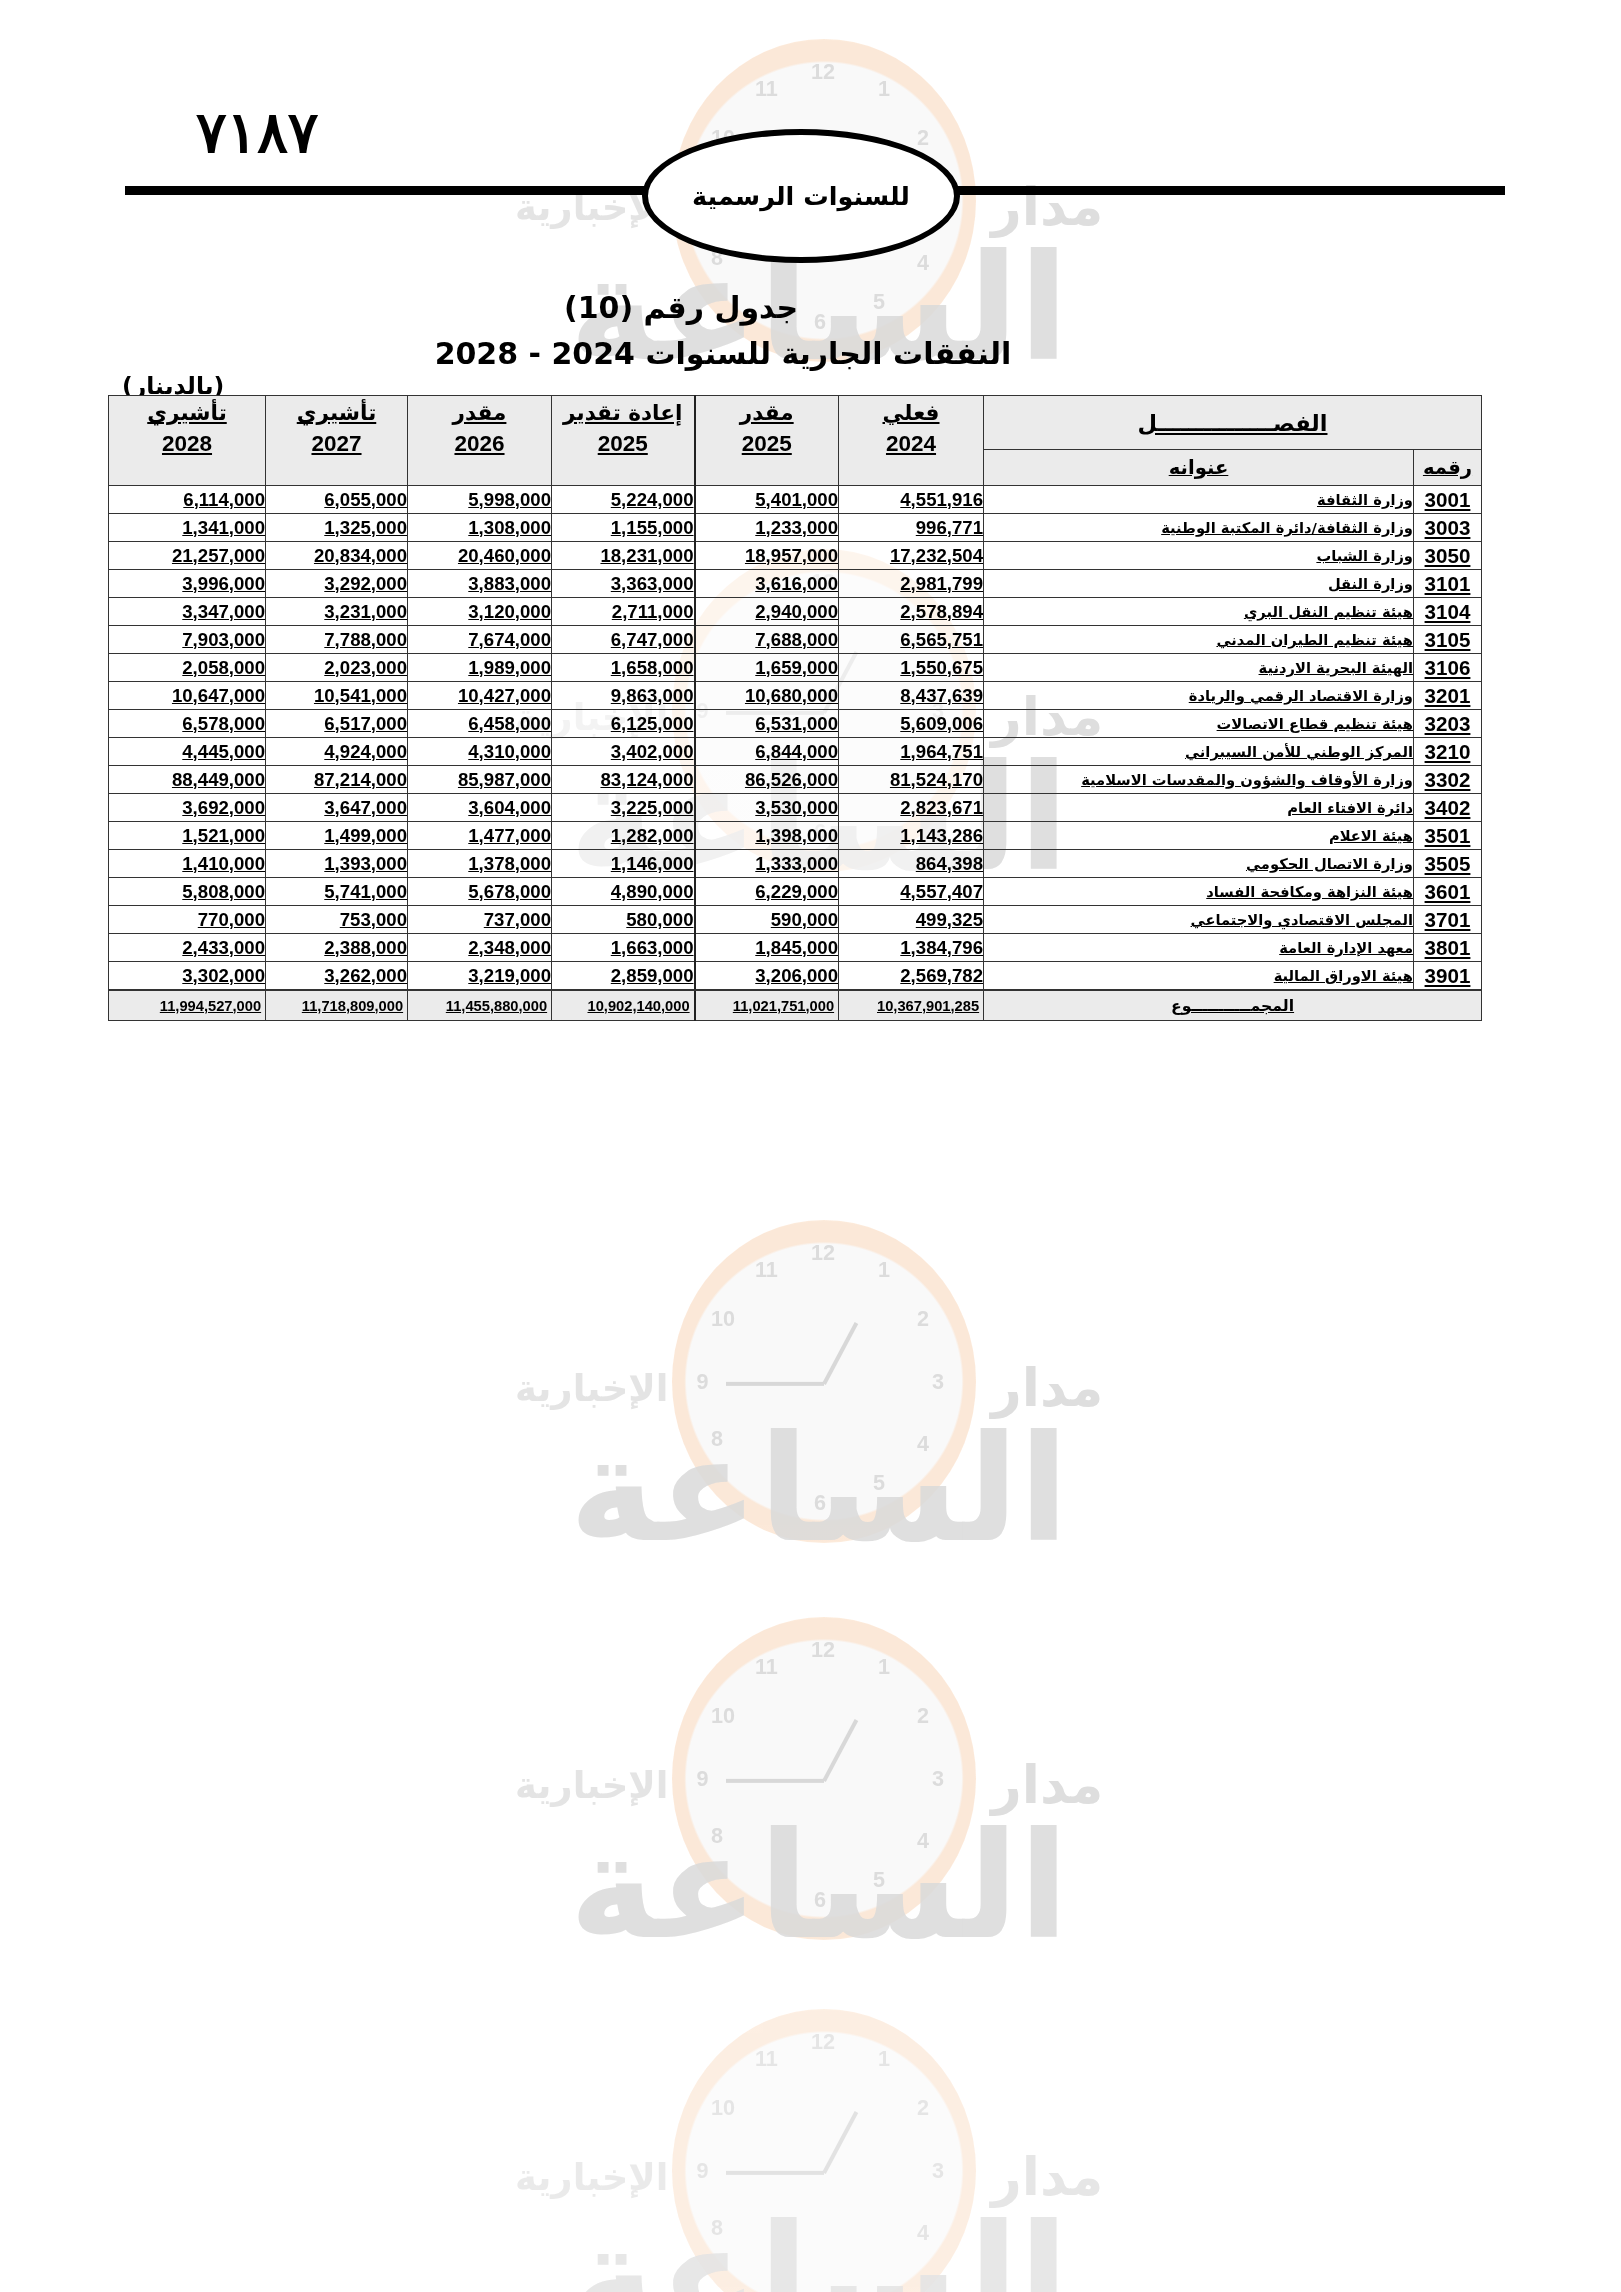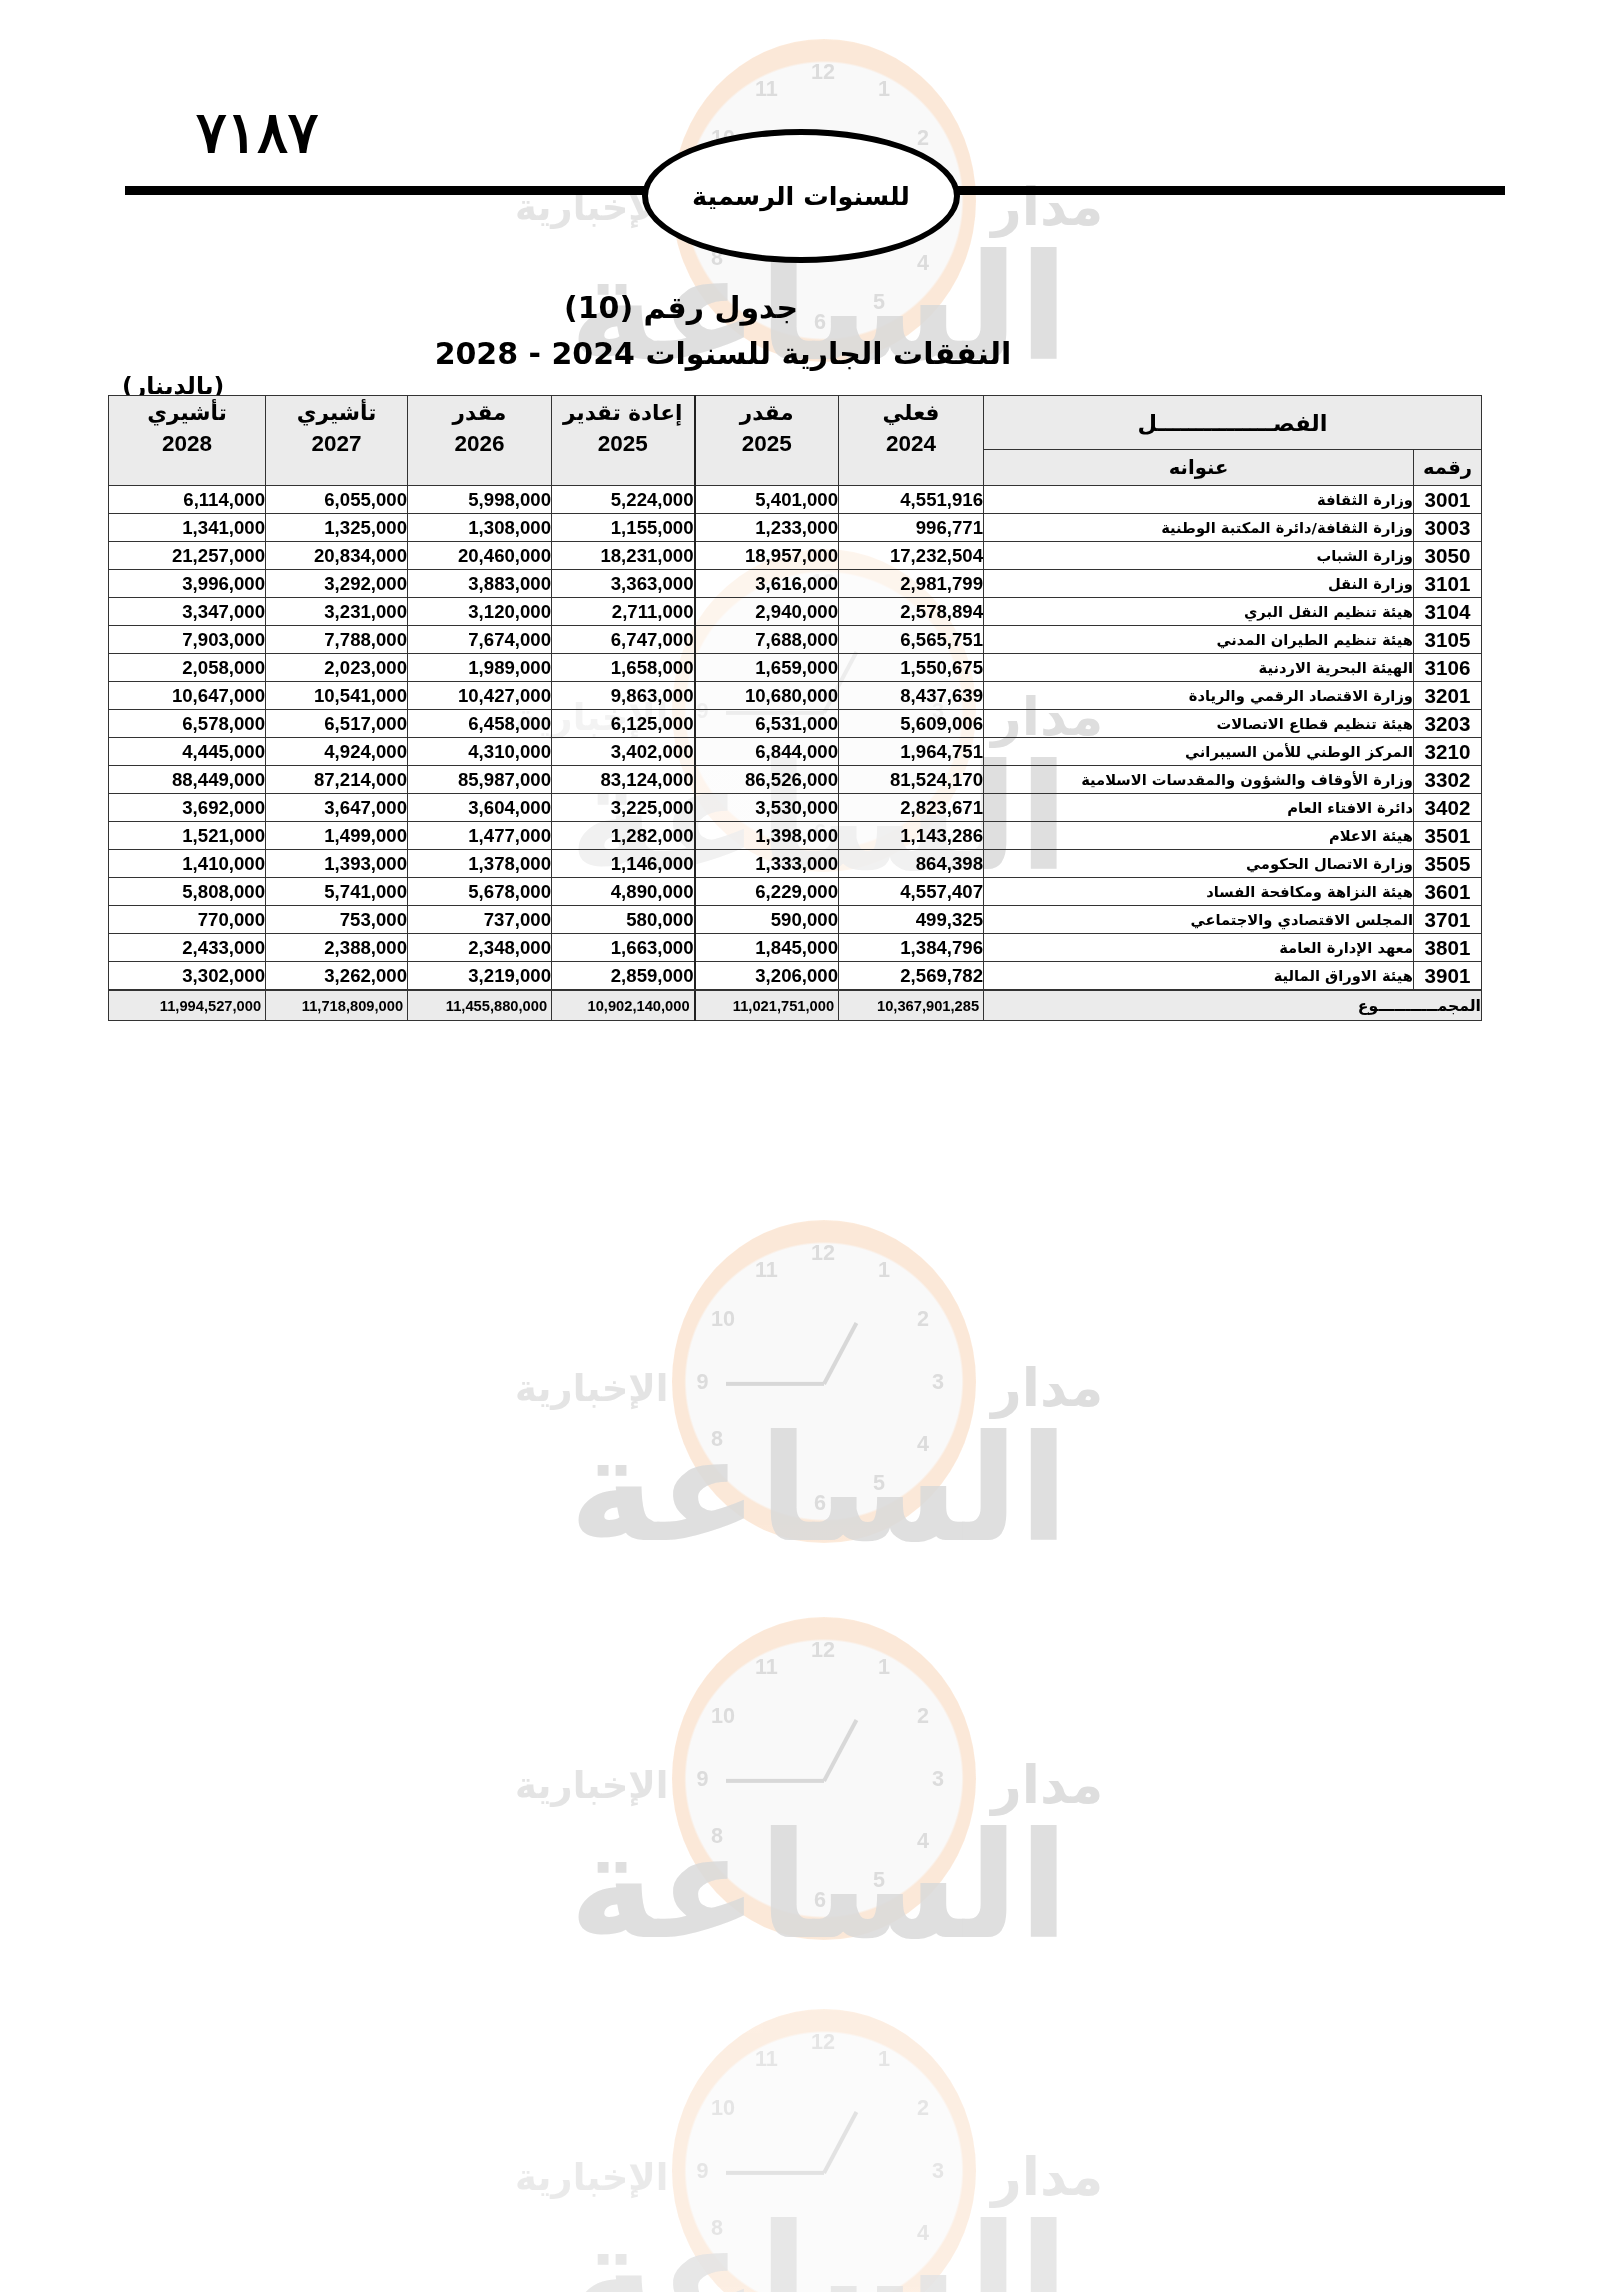--- a/index.html
+++ b/index.html
@@ -14,35 +14,35 @@
 
   .page-num{position:absolute;left:196px;top:98px;font:bold 57px "DejaVu Serif",serif;letter-spacing:7.8px;}
   .rule{position:absolute;left:125px;top:186px;width:1380px;height:8.8px;background:#000;}
   .ellipse{position:absolute;left:642px;top:129px;width:306px;height:122px;border:6.9px solid #000;border-radius:50%;background:#fff;display:flex;align-items:center;justify-content:center;}
   .ellipse span{font:bold 25.5px "DejaVu Sans",sans-serif;direction:rtl;}
 
   .title1{position:absolute;left:0;width:1362px;top:290px;text-align:center;font:bold 30px "DejaVu Sans",sans-serif;direction:rtl;}
   .title2{position:absolute;left:0;width:1446px;top:336px;text-align:center;font:bold 30px "DejaVu Sans",sans-serif;direction:rtl;}
   .unit{position:absolute;left:122px;top:372px;font:bold 23.5px "DejaVu Sans",sans-serif;direction:rtl;}
 
-  table.budget{position:absolute;left:108px;top:395px;width:1373px;border-collapse:collapse;table-layout:fixed;}
+  table.budget{position:absolute;left:108px;top:395px;width:1373px;border-collapse:collapse;table-layout:fixed;text-decoration:underline;}
   table.budget td, table.budget th{border:1.5px solid #333;padding:0;}
   .hd th{background:#ebebeb;font-weight:normal;}
   .hd .yr{height:89px;text-align:center;vertical-align:top;}
   .hd .yr .lbl{display:block;font:bold 21.6px "DejaVu Sans",sans-serif;margin-top:3.9px;direction:rtl;}
   .hd .yr .year{display:block;font:bold 22.5px "Liberation Sans",sans-serif;margin-top:5.9px;}
   .hd .chapter{height:53px;text-align:center;font:bold 22.5px "DejaVu Sans",sans-serif;direction:rtl;}
   .hd .sub{height:35px;text-align:center;font:bold 19.6px "DejaVu Sans",sans-serif;direction:rtl;}
   tr.row td{height:27px;}
   td.num{text-align:right;padding-right:6.9px;font:bold 18.6px "Liberation Sans",sans-serif;background:rgba(255,255,255,.55);}
   td.name{text-align:right;padding-right:5.9px;font:bold 14.7px "DejaVu Sans",sans-serif;direction:rtl;white-space:nowrap;overflow:hidden;}
   td.code{text-align:center;font:bold 20.6px "Liberation Sans",sans-serif;}
   tr.total td{background:#ebebeb;height:29px;border-top:2.9px double #333;}
   tr.total td.num{font:bold 14.7px "Liberation Sans",sans-serif;padding-right:3.9px;background:#ebebeb;}
-  tr.total td.totlabel{font:bold 15.7px "DejaVu Sans",sans-serif;direction:rtl;margin-top:48px;}
+  tr.total td.totlabel{text-align:center;font:bold 15.7px "DejaVu Sans",sans-serif;direction:rtl;margin-top:48px;}
   .thick-l{border-left:2.9px solid #222 !important;}
 </style>
 </head>
 <body>
 
 <div class="wm" style="top:39px;">
   <div class="clock">
     <span class="num" style="left:139px;top:19.6px;">12</span>
     <span class="num" style="left:206px;top:37px;">1</span>
     <span class="num" style="left:245px;top:86px;">2</span>

